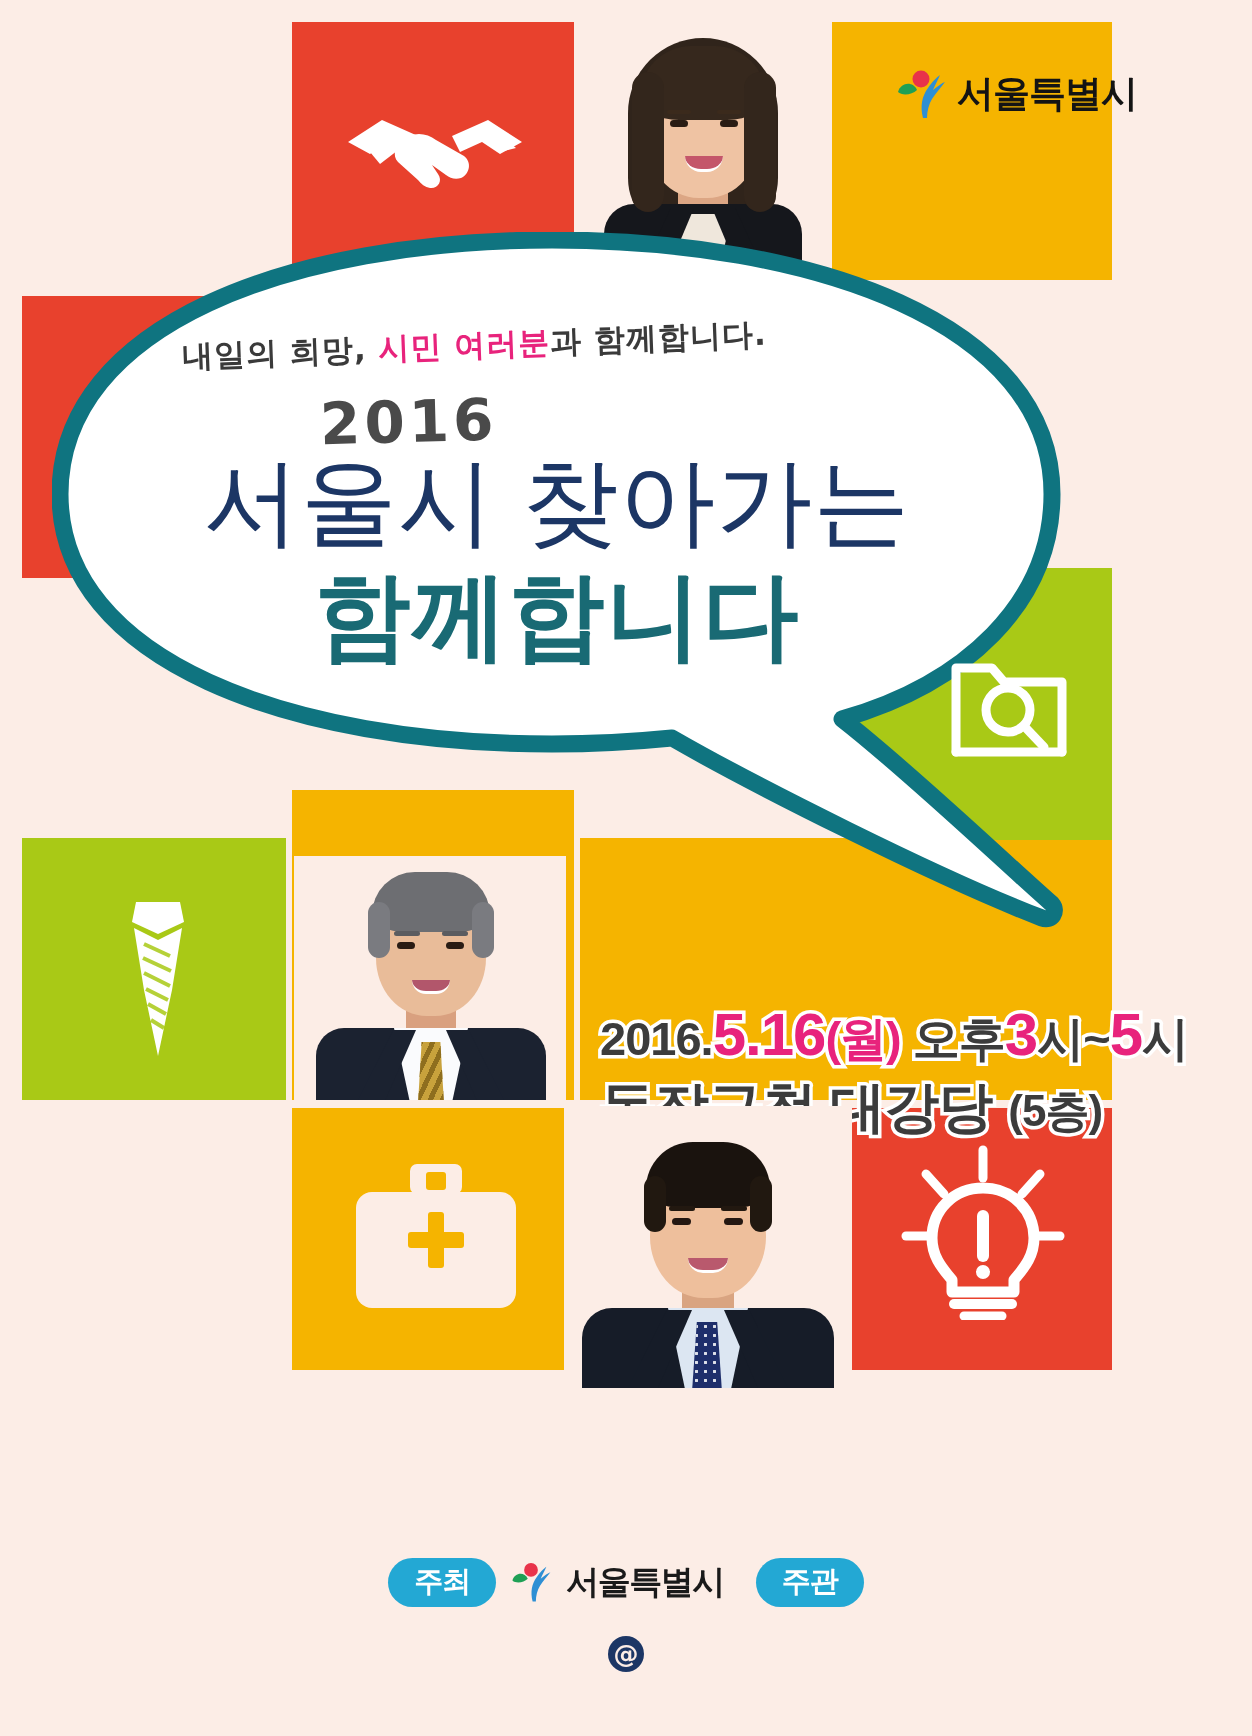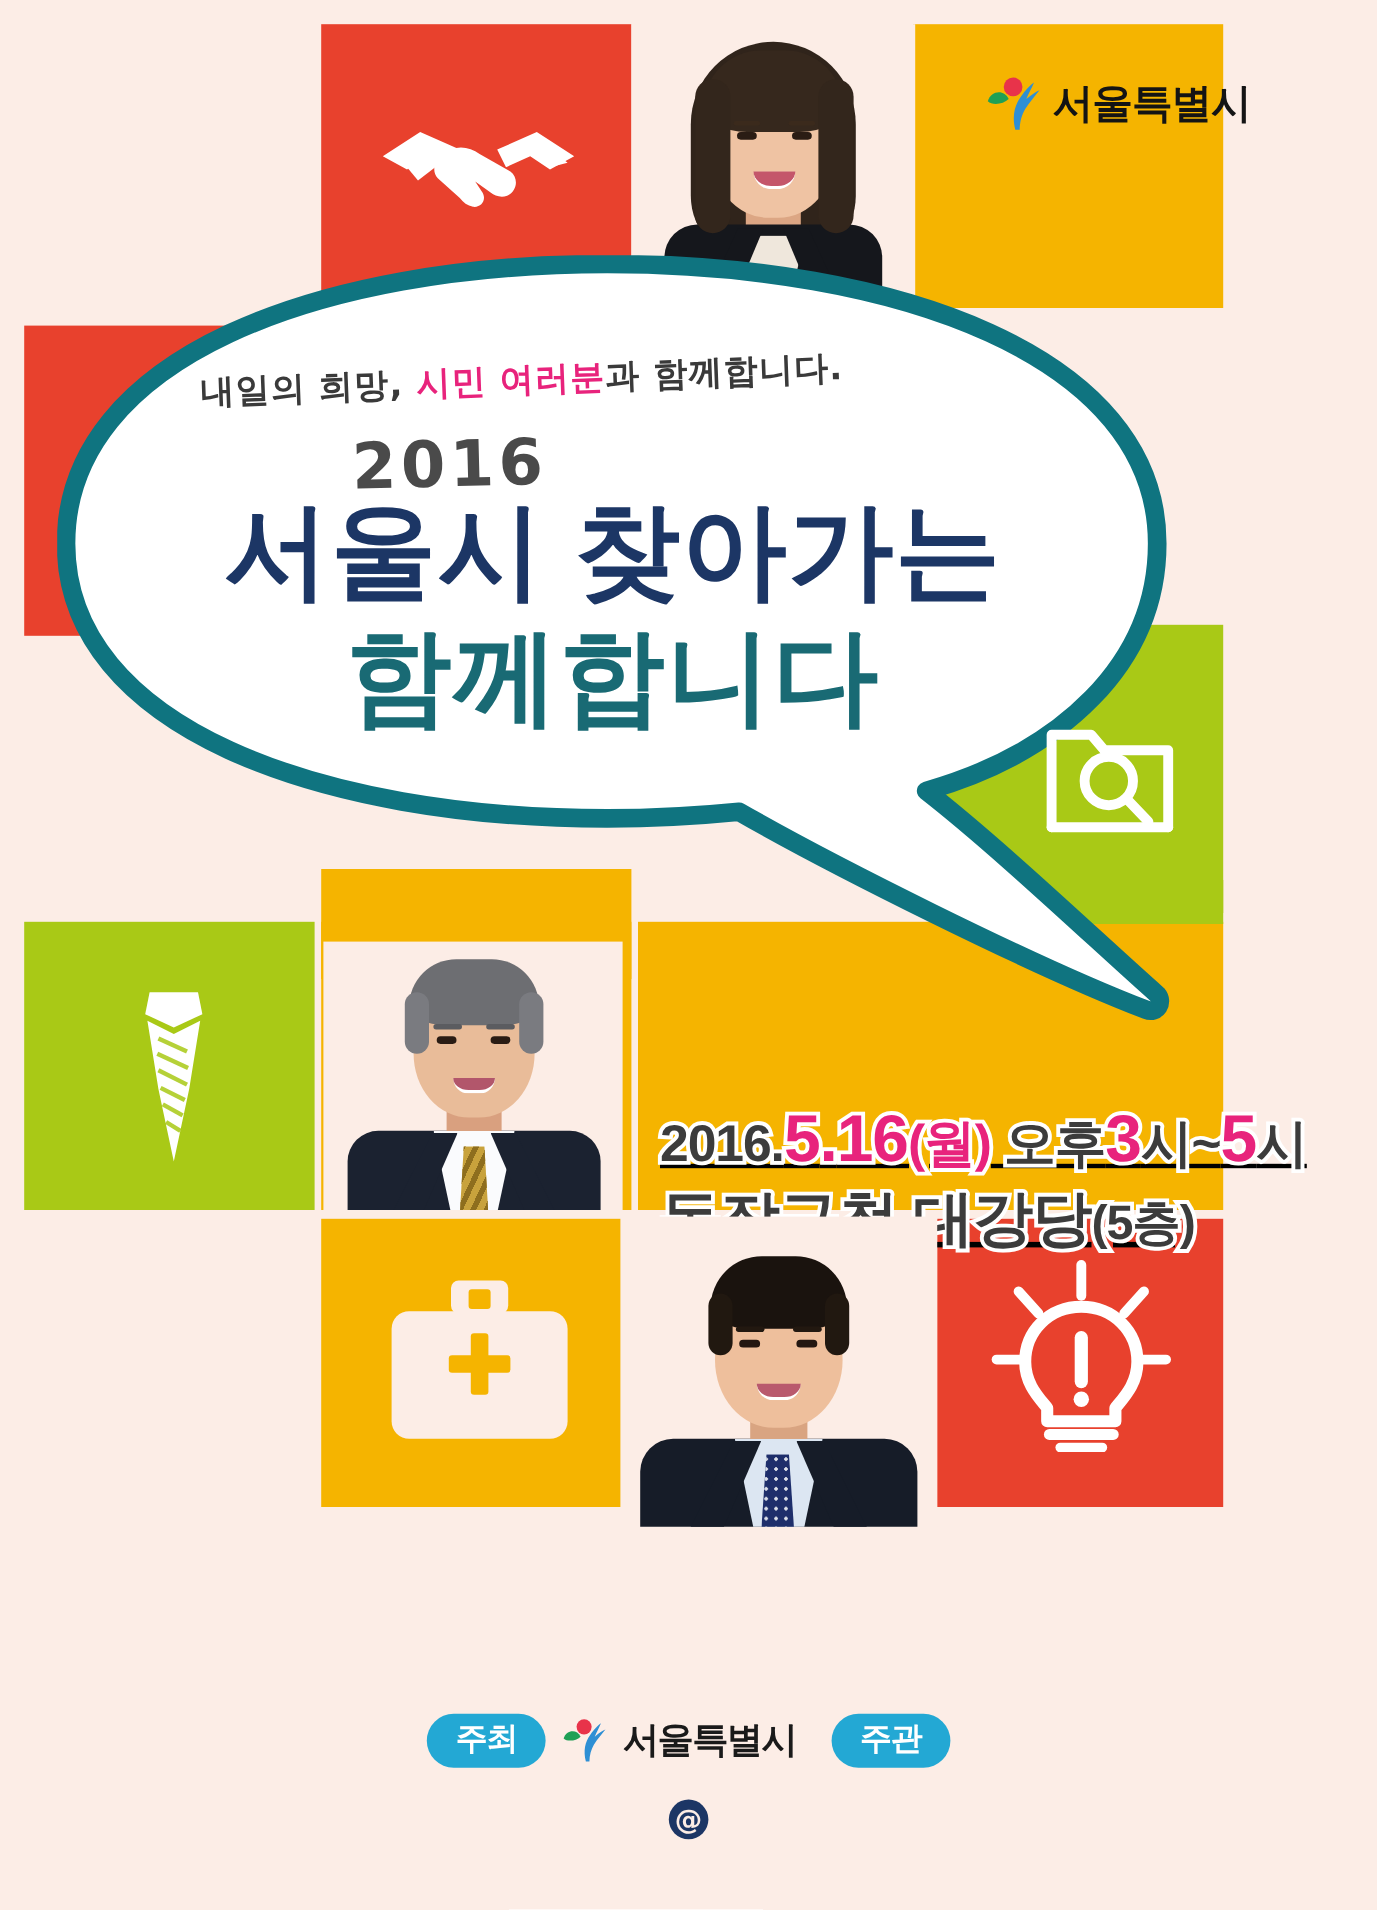--- a/index.html
+++ b/index.html
@@ -61,48 +61,48 @@
     position:absolute; left:268px; top:156px;
     font-family:"DejaVu Sans",sans-serif;
     font-size:58px; font-weight:bold;
     color:#4A4A4A; letter-spacing:4px;
     transform:rotate(-1.5deg);
   }
   .title1 {
     position:absolute; left:60px; top:222px;
     width:890px; text-align:center;
     font-family:"Liberation Sans",sans-serif;
-    font-size:96px; font-weight:bold;
+    font-size:96px; font-weight:normal;
     color:#1C3665; letter-spacing:1px;
     line-height:1;
   }
   .title2 {
     position:absolute; left:60px; top:336px;
     width:890px; text-align:center;
     font-family:"Liberation Sans",sans-serif;
     font-size:96px; font-weight:bold;
     color:#196A74; letter-spacing:1px;
     line-height:1;
   }
 
   
-  #info { position:absolute; left:600px; top:1000px; width:520px;text-decoration:underline; }
+  #info { position:absolute; left:600px; top:1000px; width:520px; }
   .info-line {
     font-family:"Liberation Sans",sans-serif;
     font-weight:bold; white-space:nowrap;
     color:#3C3C3C;
     -webkit-text-stroke:7px #FFFFFF;
     paint-order:stroke fill;
     letter-spacing:-1px;
   }
   .info-date { font-size:47px; line-height:1.18; }
   .info-venue { font-size:55px; line-height:1.18; margin-top:4px; }
   .info-line .pink { color:#E8237C; }
   .info-date .big { font-size:60px; }
-  .info-venue .small { font-size:44px; }
+  .info-venue .small { font-size:44px;margin-left:16px; }
 
   
   #footer { position:absolute; left:0; top:1556px; width:1252px; }
   #footer-row1 {
     display:flex; align-items:center; justify-content:center; gap:14px;
     height:52px;
   }
   .badge {
     background:#23A8D4; color:#FFFFFF; border-radius:26px;
     padding:9px 26px 11px; font-size:29px; font-weight:bold;

